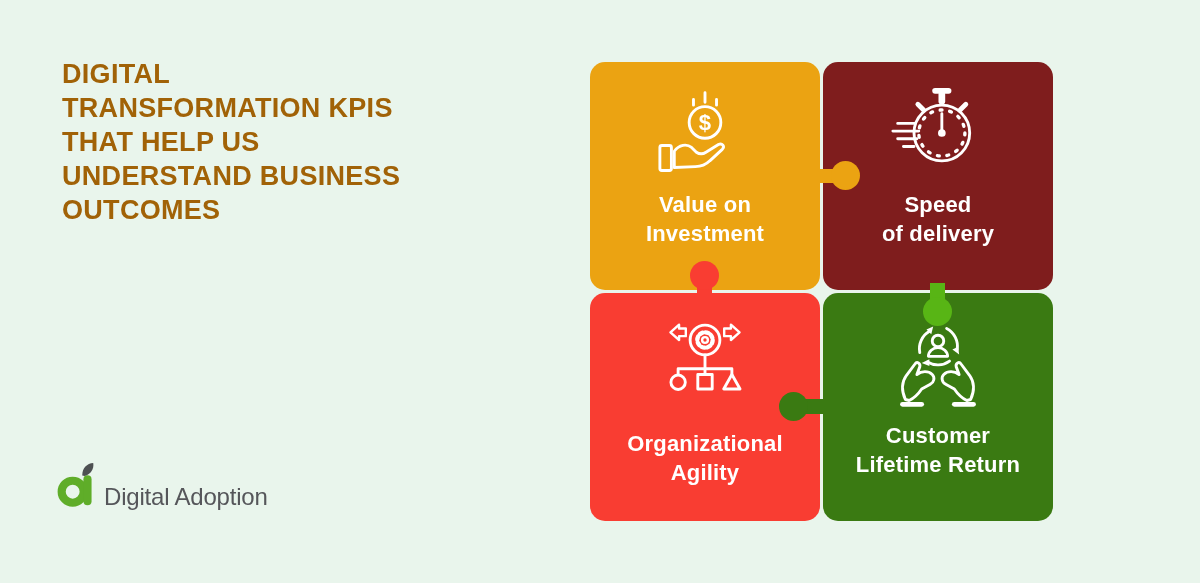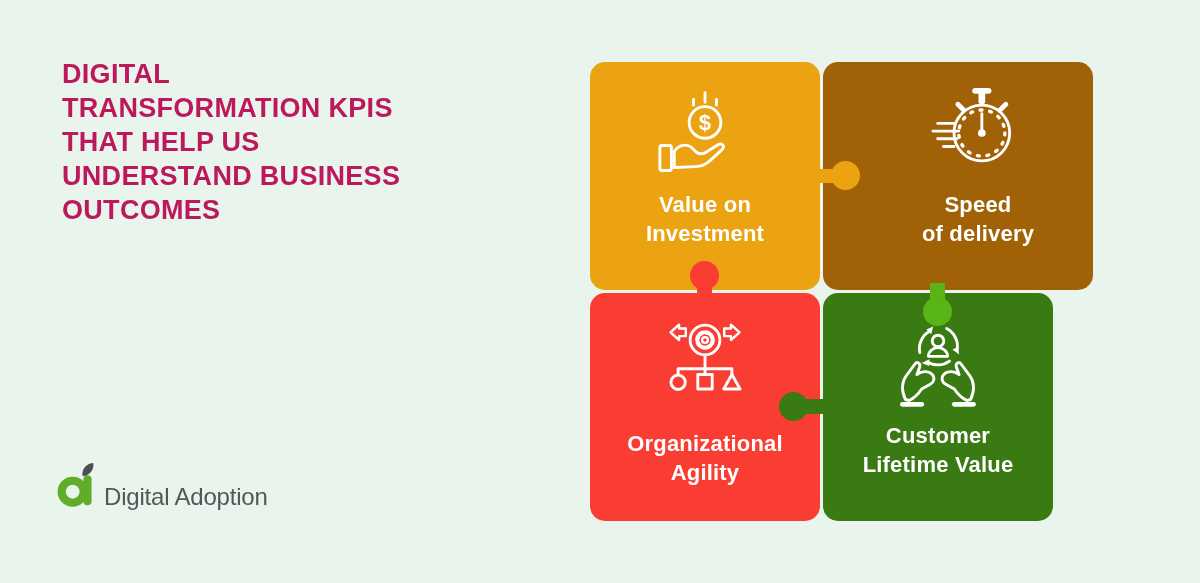--- a/index.html
+++ b/index.html
@@ -46,41 +46,41 @@
   
   .logo{position:absolute;left:57px;top:463px;display:flex;align-items:flex-end;}
   .logo-mark{width:39px;height:44px;}
   .logo-text{font-size:24px;font-weight:500;margin-left:8px;position:relative;top:4px;letter-spacing:-.2px;}
 </style>
 </head>
 <body>
 
 <div class="canvas" style="background-color: rgb(233, 245, 236);">
 
-  <h1 class="title" style="color: #be185d;">DIGITAL
+  <h1 class="title" style="color: #a16207;">DIGITAL
 TRANSFORMATION KPIS
 THAT HELP US
 UNDERSTAND BUSINESS
 OUTCOMES</h1>
 
   <div class="puzzle">
 
     <div class="piece piece-roi" style="background-color: rgb(235, 163, 18);">
       <svg class="kpi-icon" viewBox="0 0 100 100">
         <path d="M38,15 v6 M50,8 v10 M62,15 v6"></path>
         <circle cx="50" cy="39" r="16.5"></circle>
         <text x="50" y="47" text-anchor="middle" class="coin-symbol">$</text>
         <rect x="3" y="63" width="12" height="26" rx="2"></rect>
         <path d="M18,69 C23,62 31,61 36,65 L41,70 C44,72 48,72 51,70 L64,62 C68,60 71,64 68,67 L55,79 C51,83 45,85 40,85 L18,86 Z"></path>
       </svg>
       <div class="label" style="color: rgb(255, 255, 255);">Value on
 Investment</div>
     </div>
 
-    <div class="piece piece-speed" style="background-color: #a16207; padding-left: 40px;">
+    <div class="piece piece-speed" style="background-color: #7f1d1d;">
       <svg class="kpi-icon" viewBox="0 0 100 100">
         <path d="M47,6 H61" style="stroke-width:6px"></path>
         <path d="M54,10 V17" style="stroke-width:7px"></path>
         <path d="M29,20 L35,26" style="stroke-width:5px"></path>
         <path d="M79,20 L73,26" style="stroke-width:5px"></path>
         <circle cx="54" cy="50" r="29"></circle>
         <circle cx="54" cy="50" r="24" style="stroke-width:3.5px" stroke-dasharray="2 8.05"></circle>
         <path d="M54,30 V50"></path>
         <circle cx="54" cy="50" r="4" class="fill"></circle>
         <path d="M8,40 H26 M3,48 H30 M8,56 H28 M14,64 H25"></path>
@@ -116,21 +116,21 @@
         <path d="M62,47 A21,21 0 0 1 39,48"></path>
         <path class="fill" d="M33,49 l8,-4 l0,7 z"></path>
         <path d="M16,87 C12,78 12,69 17,62 L26,50 C28,47 32,49 31,53 L28,61 C33,57 40,57 44,61 C47,64 46,69 42,71 L33,76 C29,82 24,86 20,88 Z"></path>
         <path d="M13,92 H33" style="stroke-width:5px"></path>
         <g transform="translate(100,0) scale(-1 1)">
           <path d="M16,87 C12,78 12,69 17,62 L26,50 C28,47 32,49 31,53 L28,61 C33,57 40,57 44,61 C47,64 46,69 42,71 L33,76 C29,82 24,86 20,88 Z"></path>
           <path d="M13,92 H33" style="stroke-width:5px"></path>
         </g>
       </svg>
       <div class="label" style="color: rgb(255, 255, 255);">Customer
-Lifetime Value</div>
+Lifetime Return</div>
     </div>
 
     <div class="tab tab-roi">
       <div class="tab-s" style="background-color: rgb(235, 163, 18);"></div>
       <div class="tab-c" style="background-color: rgb(235, 163, 18);"></div>
     </div>
     <div class="tab tab-speed">
       <div class="tab-s" style="background-color: rgb(88, 181, 21);"></div>
       <div class="tab-c" style="background-color: rgb(88, 181, 21);"></div>
     </div>

